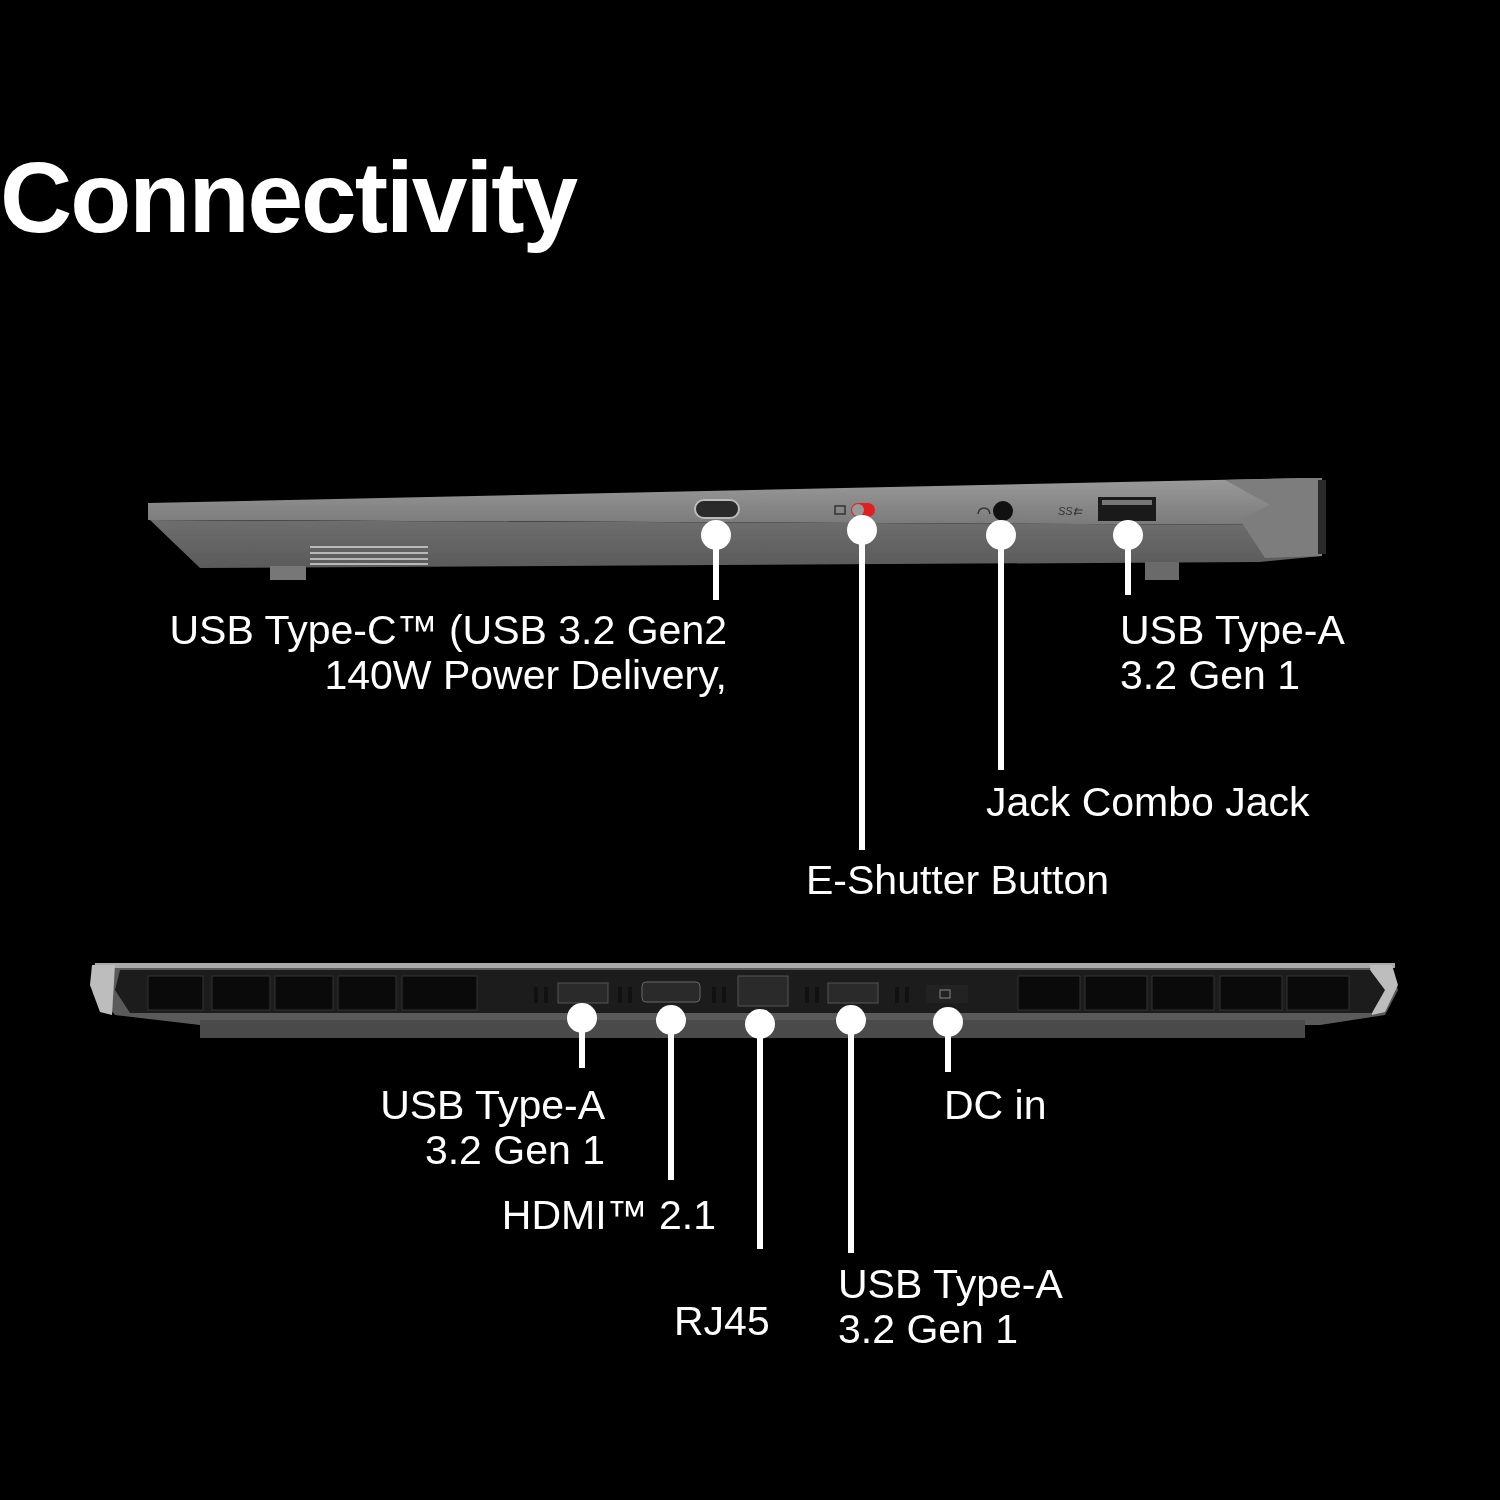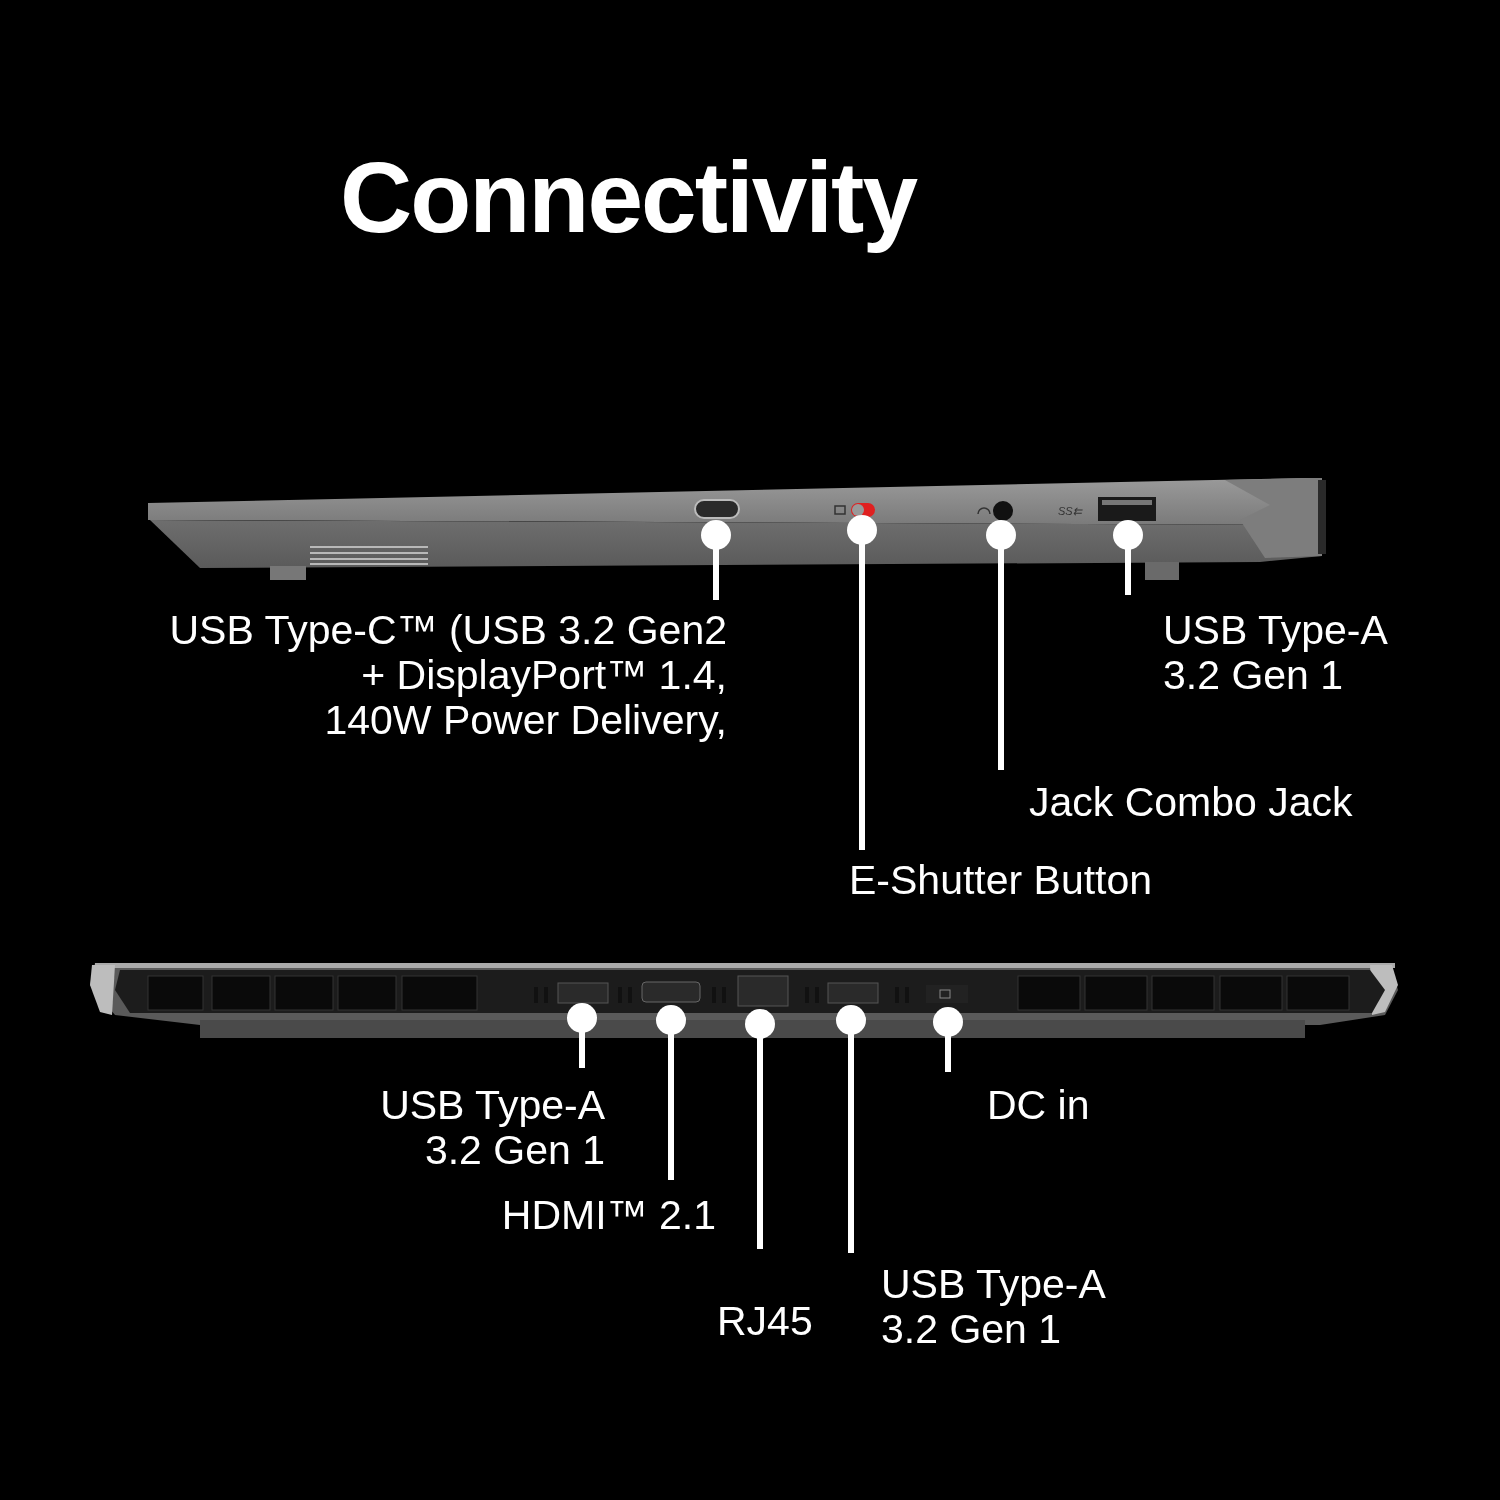--- a/index.html
+++ b/index.html
@@ -1,21 +1,21 @@
 <!DOCTYPE html>
 <html><head>
 <meta charset="utf-8">
 <style>
   html, body { margin:0; padding:0; background:#000; }
   body { width:1500px; height:1500px; position:relative; overflow:hidden;
          font-family:"Liberation Sans", "DejaVu Sans", sans-serif; color:#fff; }
-  .title { position:absolute; left:0; width:1256px; top:140px; text-align:center;
+  .title { position:absolute; left:0; width:1256px; top:140px; text-align:left;
            font-size:100px; font-weight:bold; letter-spacing:-2px; }
   .abs { position:absolute; }
-  .label { position:absolute; font-size:41px; line-height:45px; color:#fff; white-space:nowrap;margin-left:43px; }
+  .label { position:absolute; font-size:41px; line-height:45px; color:#fff; white-space:nowrap; }
   .label.r { text-align:right; }
   .dot { position:absolute; width:30px; height:30px; border-radius:50%; background:#fff;
          transform:translate(-50%,-50%); }
   .line { position:absolute; width:6px; background:#fff; transform:translateX(-50%); }
 </style>
 </head>
 <body>
 
 <div class="title">Connectivity</div>
 
@@ -68,21 +68,20 @@
 <div class="line" style="left:716px;top:540px;height:60px"></div>
 <div class="dot" style="left:862px;top:530px"></div>
 <div class="line" style="left:862px;top:535px;height:315px"></div>
 <div class="dot" style="left:1001px;top:535px"></div>
 <div class="line" style="left:1001px;top:540px;height:230px"></div>
 <div class="dot" style="left:1128px;top:535px"></div>
 <div class="line" style="left:1128px;top:540px;height:55px"></div>
 
 <div class="label r" style="right:773px;top:608px">
   <div>USB Type-C™ (USB 3.2 Gen2</div>
-  <div>+ DisplayPort™ 1.4,</div>
   <div>140W Power Delivery,</div>
 </div>
 <div class="label" style="left:806px;top:858px">
   <div>E-Shutter Button</div>
 </div>
 <div class="label" style="left:986px;top:780px">
   <div>Jack Combo Jack</div>
 </div>
 <div class="label" style="left:1120px;top:608px">
   <div>USB Type-A</div>

